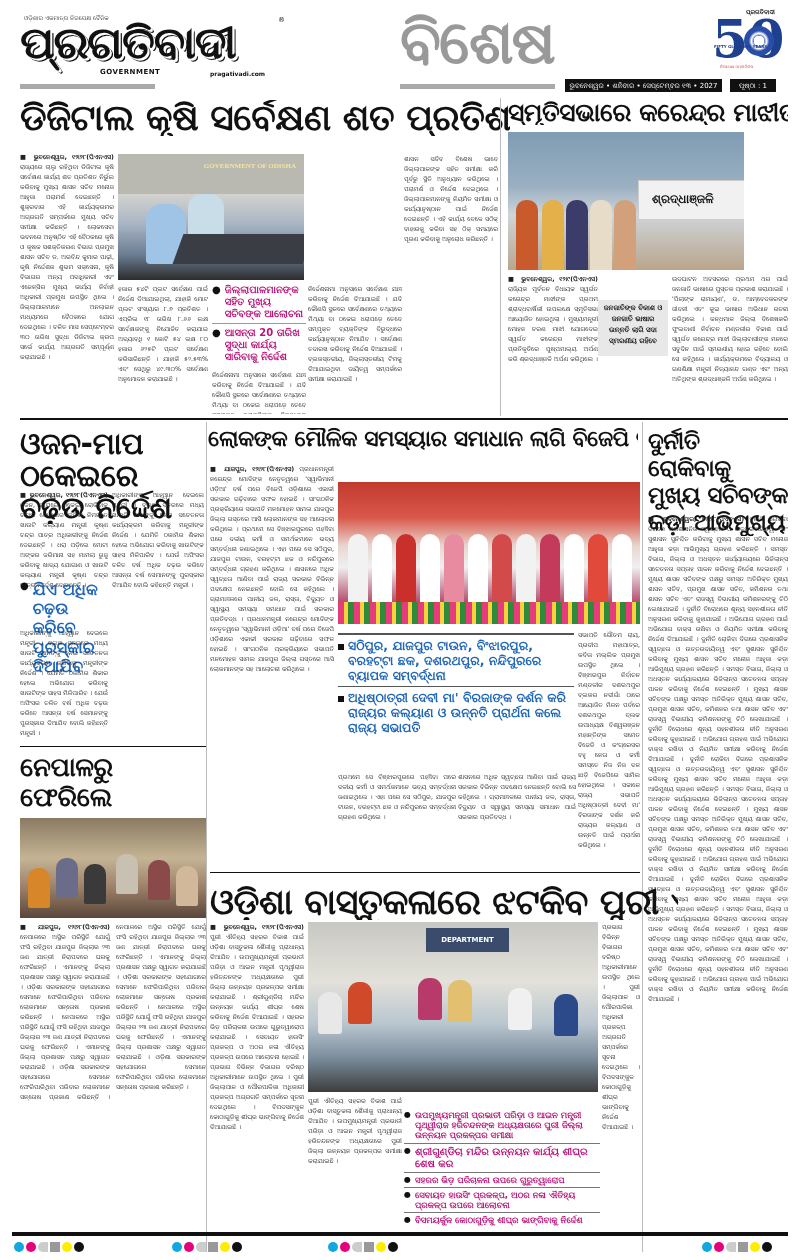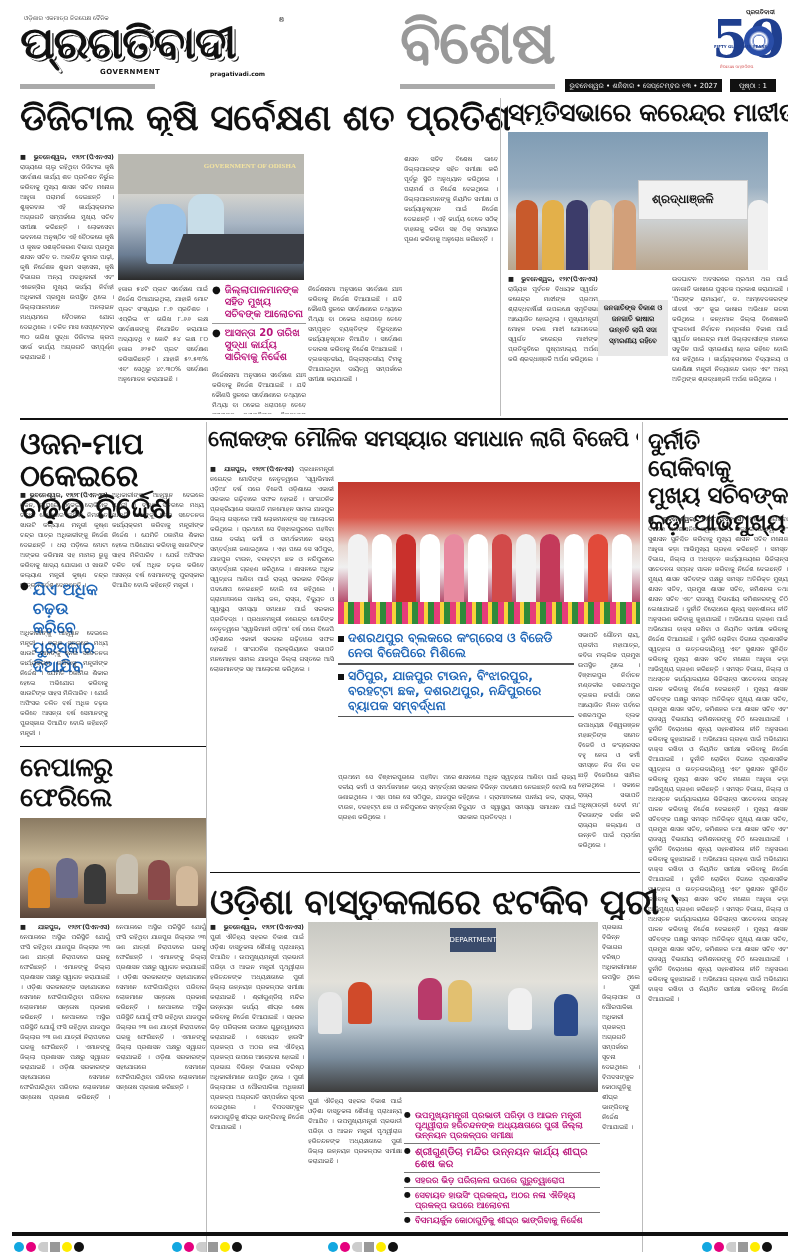--- a/index.html
+++ b/index.html
@@ -44,34 +44,34 @@
 
   
   .photo { background: #888; overflow: hidden; }
   .photo-office { left: 118px; top: 154px; width: 186px; height: 126px; background: linear-gradient(180deg,#c9c9c4 0%,#d6d5cf 30%,#a9b6c4 55%,#6b7d93 80%,#2c2c2c 100%); }
   .photo-office .wall { position:absolute; left:0; top:0; width:100%; height:40px; background:#b9b8b1; }
   .photo-office .gov { position:absolute; right:8px; top:8px; font-size:7px; color:#f4e4a0; font-weight:bold;font-family:Liberation Serif, serif; }
   .photo-office .p1 { position:absolute; left:28px; top:50px; width:40px; height:60px; background:#9fc4e6; border-radius:16px 16px 4px 4px; }
   .photo-office .p2 { position:absolute; left:70px; top:40px; width:36px; height:50px; background:#c8dde8; border-radius:14px 14px 4px 4px; }
   .photo-office .table { position:absolute; left:60px; top:80px; width:130px; height:30px; background:#3a3d44; transform:skewX(-20deg); }
 
-  .photo-tribute { left: 508px; top: 132px; width: 260px; height: 138px; background: linear-gradient(180deg,#7f9cb4 0%,#9bb0c2 40%,#cfd5d9 60%,#b9a58c 100%); }
+  .photo-tribute { left: 508px; top: 132px; width: 236px; height: 138px; background: linear-gradient(180deg,#7f9cb4 0%,#9bb0c2 40%,#cfd5d9 60%,#b9a58c 100%); }
   .photo-tribute .banner { position:absolute; left:130px; top:48px; width:110px; height:40px; background:#f1f1f1; border:1px solid #ccc; }
   .photo-tribute .banner-t { position:absolute; left:144px; top:60px; font-size:12px; font-weight:900; color:#111; }
   .photo-tribute .p { position:absolute; bottom:0; width:22px; height:70px; border-radius:10px 10px 0 0; }
 
   .photo-rally { left: 338px; top: 482px; width: 302px; height: 142px; background: linear-gradient(180deg,#c23a2f 0%,#d9574a 25%,#e8d6cf 45%,#f0f0f0 60%,#b44a6a 85%,#2e6b36 100%); }
   .photo-rally .p { position:absolute; bottom:20px; width:20px; height:70px; border-radius:10px 10px 0 0; }
   .photo-rally .flowers { position:absolute; left:0; bottom:0; width:100%; height:22px; background: repeating-linear-gradient(90deg,#e63c7a 0 6px,#f7d23a 6px 10px,#2f8a3a 10px 16px); }
 
   .photo-bus { left: 20px; top: 818px; width: 186px; height: 100px; background: linear-gradient(180deg,#8a7a62 0%,#c4b494 40%,#9b7f67 70%,#5a463a 100%); }
   .photo-bus .p { position:absolute; width:22px; height:40px; border-radius:10px 10px 2px 2px; }
 
   .photo-meeting { left: 308px; top: 922px; width: 290px; height: 170px; background: linear-gradient(180deg,#c8c8c2 0%,#e3e1da 35%,#b9c6cf 60%,#7a8c9c 80%,#3d3d3d 100%); }
-  .photo-meeting .sign { position:absolute; left:118px; top:6px; width:46px; height:24px; background:#3a4b6b; color:#fff; font-size:7px; font-weight:normal; display:flex; align-items:center; justify-content:center;margin-left:24px; }
+  .photo-meeting .sign { position:absolute; left:118px; top:6px; width:83px; height:24px; background:#3a4b6b; color:#fff; font-size:7px; font-weight:bold; display:flex; align-items:center; justify-content:center; }
   .photo-meeting .p { position:absolute; width:24px; height:42px; border-radius:11px 11px 3px 3px; }
 
   
   .hilite { font-weight: 900; line-height: 1.2; }
   .mag { color: #b8157a; }
   .blue { color: #1f66b7; }
   .bullet-item { display:flex; gap:4px; align-items:flex-start; }
   .bullet { font-size: 10px; line-height: 1.2; color:#111; }
   .sq { width:6px; height:6px; background:#111; margin-top:6px; flex:none; }
 
@@ -214,30 +214,30 @@
     <div class="p" style="left:154px;background:#d24a4a;"></div>
     <div class="p" style="left:178px;background:#f2f2f2;"></div>
     <div class="p" style="left:202px;background:#c43a5a;"></div>
     <div class="p" style="left:226px;background:#ffffff;"></div>
     <div class="p" style="left:250px;background:#e14a3a;"></div>
     <div class="p" style="left:274px;background:#ffffff;"></div>
     <div class="flowers"></div>
   </div>
 
   <div class="abs" style="left:338px;top:630px;width:236px;">
-    <div class="bullet-item">
-      <span class="sq"></span>
-      <span class="hilite blue" style="font-size:12.5px;">ଦଶରଥପୁର ବ୍ଲକରେ କଂଗ୍ରେସ ଓ ବିଜେଡି ନେତା ବିଜେପିରେ ମିଶିଲେ</span>
-    </div>
     <div style="height:1.5px;background:#555;margin:3px 0;"></div>
     <div class="bullet-item">
       <span class="sq"></span>
       <span class="hilite blue" style="font-size:12.5px;">ସଠିପୁର, ଯାଜପୁର ଟାଉନ, ବିଂଝାରପୁର, ବରହଟ୍ଟା ଛକ, ଦଶରଥପୁର, ନନ୍ଦିପୁରରେ ବ୍ୟାପକ ସମ୍ବର୍ଦ୍ଧନା</span>
     </div>
     <div style="height:1.5px;background:#555;margin:3px 0;"></div>
+    <div class="bullet-item">
+      <span class="sq"></span>
+      <span class="hilite blue" style="font-size:12.5px;">ଅଧିଷ୍ଠାତ୍ରୀ ଦେବୀ ମା' ବିରଜାଙ୍କ ଦର୍ଶନ କରି ରାଜ୍ୟର କଲ୍ୟାଣ ଓ ଉନ୍ନତି ପ୍ରାର୍ଥନା କଲେ ରାଜ୍ୟ ସଭାପତି</span>
+    </div>
   </div>
 
   <div class="abs col" style="left:578px;top:630px;width:62px;height:236px;">
     <span>ସଭାପତି ଗୌତମ ରାୟ, ପ୍ରଦୀପ ମହାପାତ୍ର, କବିତା ମଲ୍ଲିକ ପ୍ରମୁଖ ଉପସ୍ଥିତ ଥିଲେ । ବିଞ୍ଝାରପୁର ନିର୍ବାଚନ ମଣ୍ଡଳୀର ଦଶରଥପୁର ବ୍ଲକର ନଦୀଗାଁ ଠାରେ ଆୟୋଜିତ ମିଳନ ପର୍ବରେ ଦଶରଥପୁର ବ୍ଲକ ଉପାଧ୍ୟକ୍ଷ ବିଶ୍ୱରଞ୍ଜନ ମହାନ୍ତିଙ୍କ ସମେତ ବିଜେଡି ଓ କଂଗ୍ରେସର ବହୁ ନେତା ଓ କର୍ମୀ ସମସ୍ତେ ନିଜ ନିଜ ଦଳ ଛାଡ଼ି ବିଜେପିରେ ସାମିଲ ହୋଇଥିଲେ । ସକାଳେ ରାଜ୍ୟ ସଭାପତି ଅଧିଷ୍ଠାତ୍ରୀ ଦେବୀ ମା' ବିରଜାଙ୍କ ଦର୍ଶନ କରି ରାଜ୍ୟର କଲ୍ୟାଣ ଓ ଉନ୍ନତି ପାଇଁ ପ୍ରାର୍ଥନା କରିଥିଲେ ।</span>
   </div>
   <div class="abs col" style="left:338px;top:772px;width:118px;height:92px;">
     <span>ପ୍ରଥମେ ସେ ବିଞ୍ଝାରପୁରରେ ପହଞ୍ଚିବା ପରେ ଦଳୀୟ କର୍ମୀ ଓ ସମର୍ଥକମାନେ ଭବ୍ୟ ସମ୍ବର୍ଦ୍ଧନା ଜଣାଇଥିଲେ । ଏହା ପରେ ସେ ସଠିପୁର, ଯାଜପୁର ଟାଉନ, ବରହଟ୍ଟା ଛକ ଓ ନନ୍ଦିପୁରରେ ସମ୍ବର୍ଦ୍ଧନା ଗ୍ରହଣ କରିଥିଲେ ।</span>
   </div>
   <div class="abs col" style="left:458px;top:772px;width:118px;height:92px;">
     <span>ଶାସନରେ ଅଧିକ ସ୍ୱଚ୍ଛତା ଆଣିବା ପାଇଁ ରାଜ୍ୟ ସରକାର ବିଭିନ୍ନ ପଦକ୍ଷେପ ନେଇଛନ୍ତି ବୋଲି ସେ କହିଥିଲେ । ଗ୍ରାମାଞ୍ଚଳରେ ପାନୀୟ ଜଳ, ରାସ୍ତା, ବିଦ୍ୟୁତ ଓ ସ୍ୱାସ୍ଥ୍ୟ ସମସ୍ୟା ସମାଧାନ ପାଇଁ ସରକାର ପ୍ରତିବଦ୍ଧ ।</span>

